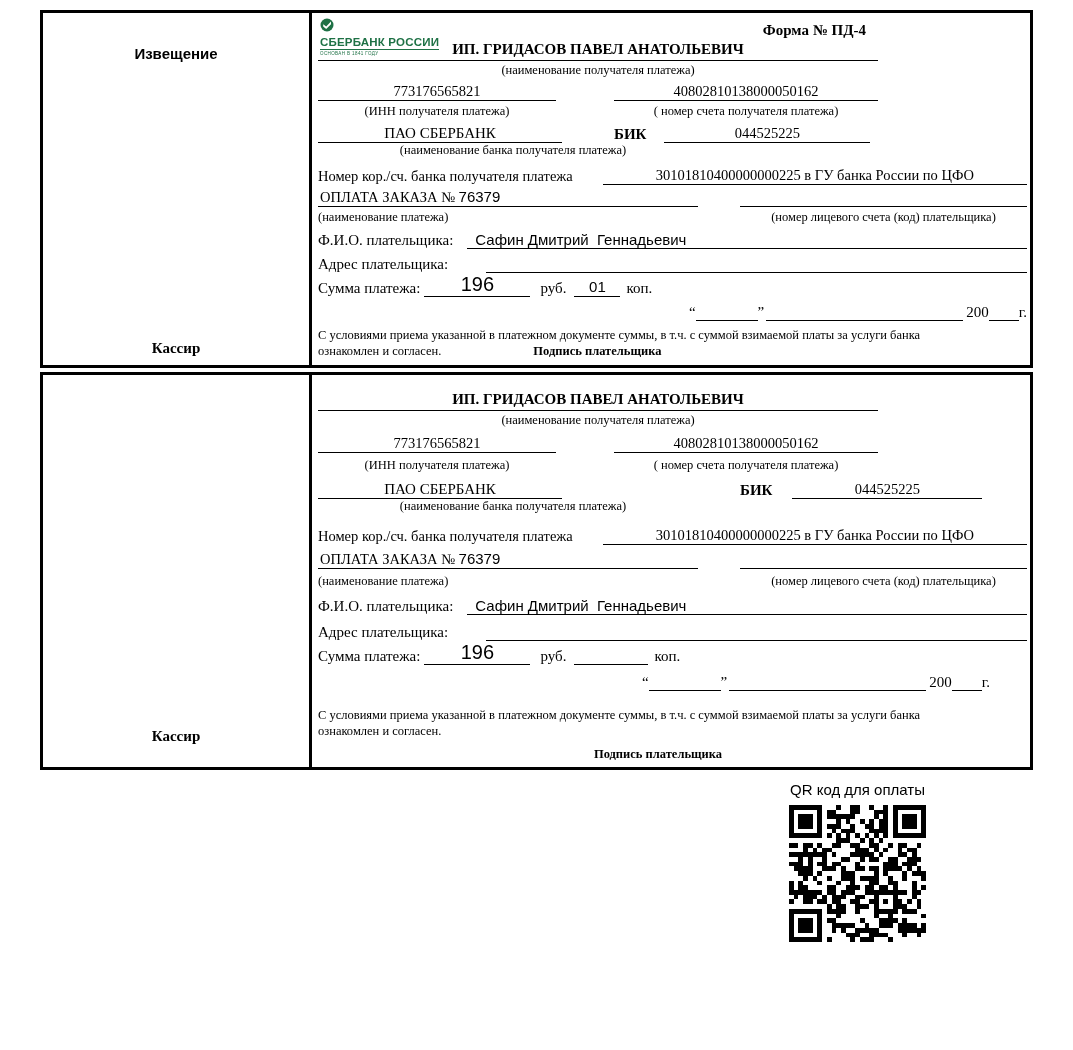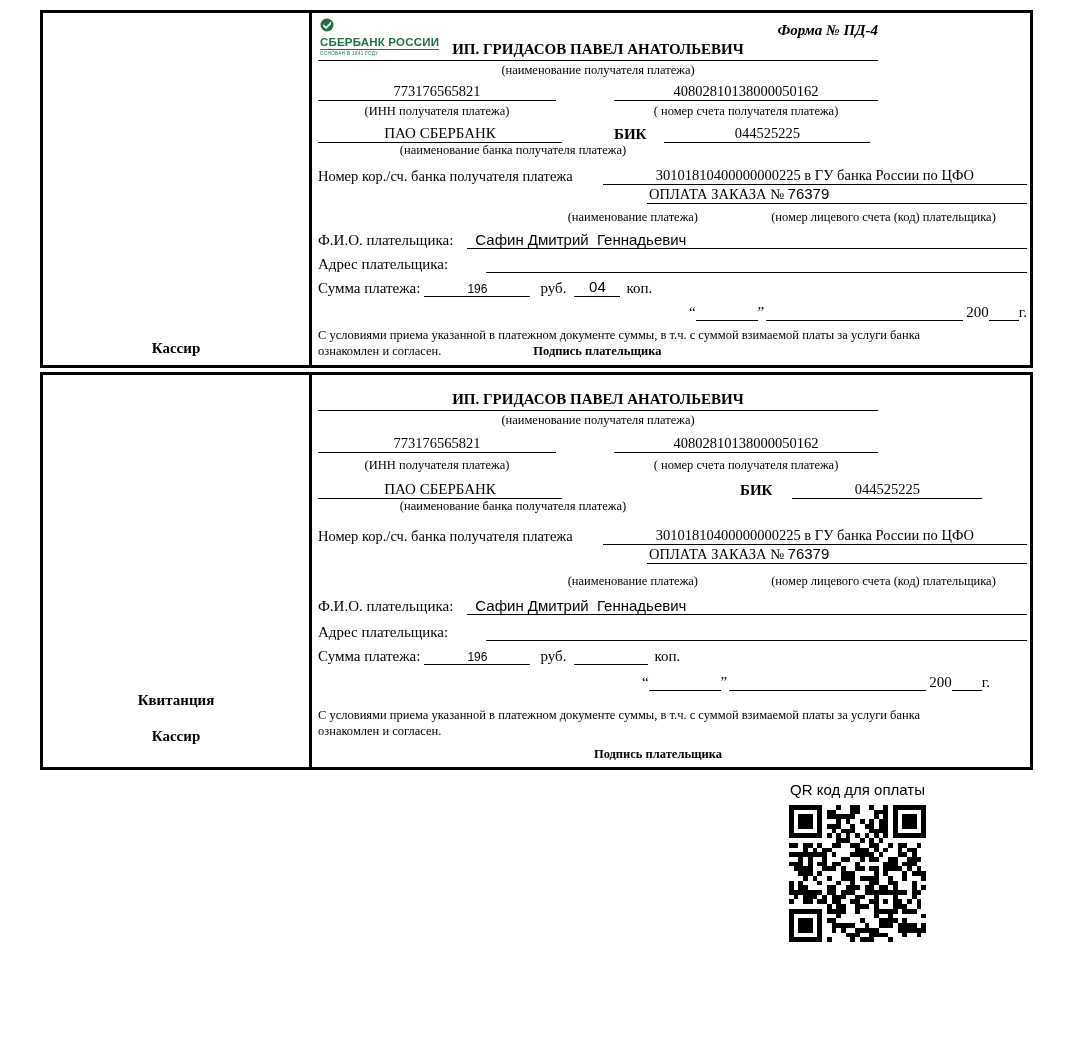--- a/index.html
+++ b/index.html
@@ -20,21 +20,21 @@
   #t2 .cashier-label { bottom:22px; }
 
   .row { display:flex; align-items:flex-end; }
   .u { border-bottom:1.5px solid #000; }
 
   .r-head { height:24px; width:560px; position:relative; }
   .sb-logo { position:absolute; left:2px; top:1px; display:flex; gap:4px; align-items:flex-start;flex-direction:column; }
   .sb-text { display:flex; flex-direction:column; }
   .sb-name { font-family:"Liberation Sans", sans-serif; font-weight:bold; font-size:11.5px; letter-spacing:.2px; border-bottom:1.5px solid; padding-bottom:1px; }
   .sb-sub { font-family:"Liberation Sans", sans-serif; font-size:4.5px; letter-spacing:.4px; margin-top:1px; }
-  .forma { position:absolute; right:0; top:5px; font-weight:bold; font-style:italic; font-size:15px;margin-left:7px; }
+  .forma { position:absolute; right:12px; top:5px; font-weight:bold; font-size:15px;margin-left:7px; }
 
   .r-name { width:560px; height:20px; text-align:center; font-weight:bold; font-size:15px; border-bottom:1.5px solid #000; }
   #t2 .r-name { margin-top:12px; }
   .r-cap1 { width:560px; height:18px; text-align:center; font-size:12.5px; padding-top:2px; }
   .cap { font-size:12.5px; }
 
   .r-nums { width:560px; height:22px; }
   #t2 .r-nums { height:24px; }
   .f-inn  { width:238px; text-align:center; font-size:14.5px; }
   .sp58 { width:58px; flex-shrink:0; }
@@ -52,40 +52,40 @@
   #t2 .l-bik { margin-left:178px; }
   #t2 .f-bik { margin-left:20px; width:190px; }
   .r-cap3 { width:390px; height:18px; text-align:center; }
   #t2 .r-cap3 { height:20px; }
 
   .r-corr { width:709px; height:24px; }
   #t2 .r-corr { height:26px; }
   .l-corr { font-size:14.5px; white-space:nowrap; }
   .f-corr { margin-left:30px; flex:1; text-align:center; font-size:14.5px; white-space:nowrap; }
 
-  .r-pay { width:709px; height:22px;flex-direction:column; }
+  .r-pay { width:709px; height:22px; }
   #t2 .r-pay { height:24px; }
   .f-payname { width:380px; font-size:14.5px; padding-left:2px; white-space:pre; }
   .f-paycode { margin-left:42px; flex:1; height:100%; }
   .r-caps4 { width:709px; height:18px; }
   #t2 .r-caps4 { height:20px; }
-  .c-pay { width:380px; text-align:right; }
+  .c-pay { width:380px; text-align:left; }
   .sp42 { width:42px; flex-shrink:0; }
   .c-code { flex:1; text-align:center; }
 
   .r-fio { width:709px; height:24px; }
   #t2 .r-fio { height:26px; }
   .lbl { font-size:15px; white-space:nowrap; }
   .f-fio { margin-left:14px; flex:1; padding-left:8px; font-family:"Liberation Sans", sans-serif; font-size:15px; white-space:pre; }
   .r-addr { width:709px; height:24px; }
   #t2 .r-addr { height:26px; }
   .f-addr { margin-left:38px; flex:1; height:100%; }
 
   .r-sum { width:709px; height:24px; }
-  .f-rub { margin-left:4px; width:106px; text-align:center; font-family:"Liberation Sans", sans-serif; font-size:12px; }
+  .f-rub { margin-left:4px; width:106px; text-align:center; font-family:"Liberation Sans", sans-serif; font-size:20px; }
   .l-rub { margin-left:10px; font-size:15px; }
   .f-kop { margin-left:8px; width:46px; text-align:center; font-family:"Liberation Sans", sans-serif; font-size:15px; min-height:19px; }
   #t2 .f-kop { width:74px; }
   .l-kop { margin-left:6px; font-size:15px; }
 
   .r-date { width:709px; height:24px; justify-content:flex-end; font-size:15px; }
   #t2 .r-date { width:672px; height:26px; }
   .f-d1 { width:62px; height:19px; }
   #t2 .f-d1 { width:72px; }
   .f-d2 { width:197px; height:19px; margin-left:2px; }
@@ -101,20 +101,21 @@
   .qr-caption { font-family:"Liberation Sans", sans-serif; font-size:15px; white-space:nowrap; text-align:center; margin-bottom:7px; }
   .qr-svg { display:block; width:137px; height:137px; }
 </style>
 </head>
 <body>
 
 <div class="page">
 
   <div class="tbl" id="t1">
     <div class="left-cell">
+      <div class="notice-title">Извещение</div>
       <div class="cashier-label">Кассир</div>
     </div>
     <div class="right-cell">
 
       <div class="r-head">
         <div class="sb-logo">
           <svg width="14" height="14" viewBox="0 0 14 14">
             <circle cx="7" cy="7" r="6.5" fill="#1e7145"></circle>
             <path d="M3.2 6.2 L6.2 8.6 L11 3.4 L11 6.2 L6.2 11 L3.2 8.6 Z" fill="#ffffff"></path>
           </svg>
@@ -168,21 +169,21 @@
       </div>
       <div class="row r-addr">
         <span class="lbl">Адрес плательщика:</span>
         <span class="f-addr u"></span>
       </div>
 
       <div class="row r-sum">
         <span class="lbl">Сумма платежа:</span>
         <span class="f-rub u">196</span>
         <span class="l-rub">руб.</span>
-        <span class="f-kop u">04</span>
+        <span class="f-kop u">01</span>
         <span class="l-kop">коп.</span>
       </div>
 
       <div class="row r-date">
         <span>“</span>
         <span class="f-d1 u"></span>
         <span>”</span>
         <span class="f-d2 u"></span>
         <span class="l-200">200</span>
         <span class="f-d3 u"></span>
@@ -190,21 +191,20 @@
       </div>
 
       <div class="r-agree">
         <span>С условиями приема указанной в платежном документе суммы, в т.ч. с суммой взимаемой платы за услуги банка ознакомлен и согласен.</span><span class="sig-inline">Подпись плательщика</span>
       </div>
     </div>
   </div>
 
   <div class="tbl" id="t2">
     <div class="left-cell">
-      <div class="receipt-title">Квитанция</div>
       <div class="cashier-label">Кассир</div>
     </div>
     <div class="right-cell">
 
       <div class="r-name">ИП. ГРИДАСОВ ПАВЕЛ АНАТОЛЬЕВИЧ</div>
       <div class="r-cap1 cap">(наименование получателя платежа)</div>
 
       <div class="row r-nums">
         <span class="f-inn u">773176565821</span>
         <span class="sp58"></span>

